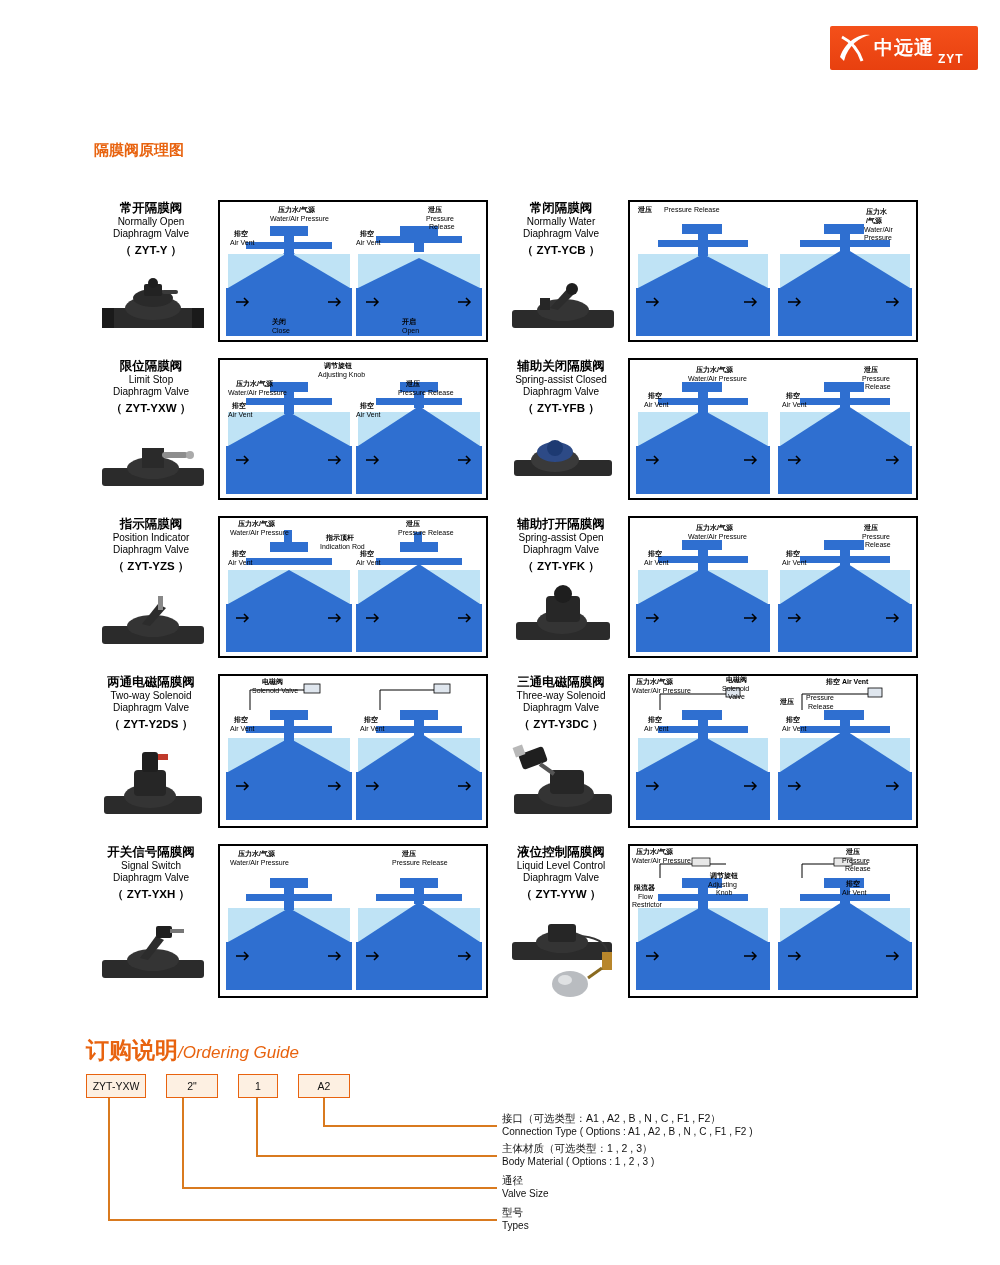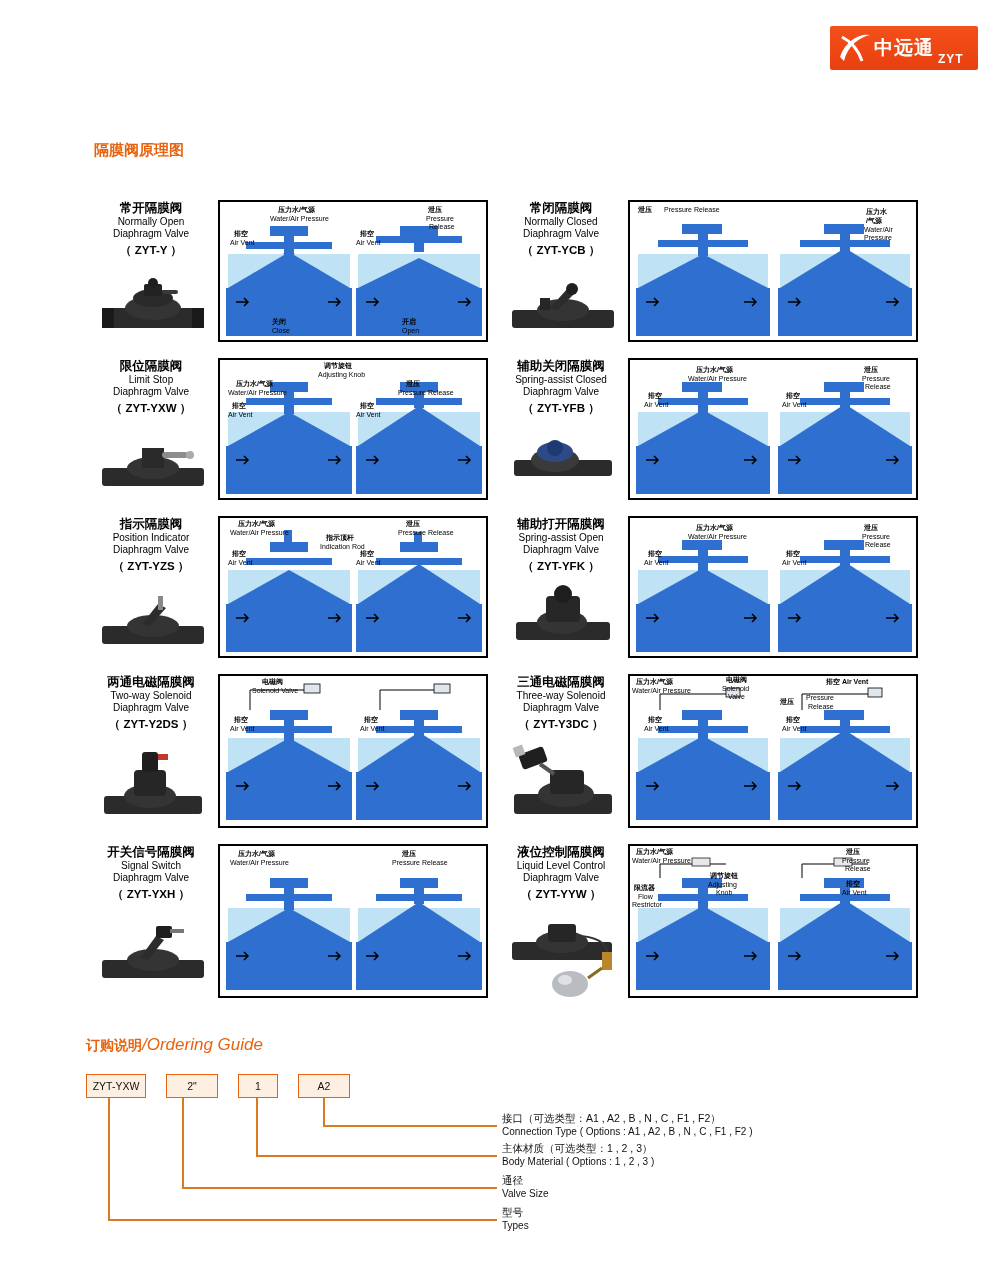--- a/index.html
+++ b/index.html
@@ -48,21 +48,21 @@
   .lbl-en { font-size:10px; color:#000; line-height:12px; }
   .lbl-code { font-size:11.5px; font-weight:bold; color:#000; line-height:16px; margin-top:2px; }
 
   .photo { position:absolute; left:12px; width:106px; }
   .photo svg { display:block; }
 
   .diagram { position:absolute; border:2px solid #000; background:#fff; overflow:hidden; }
 
   
   .order-title { position:absolute; left:86px; top:1035px; }
-  .order-title .t-cn { display:inline; font-size:14px; font-weight:bold; color:#e8630f; }
+  .order-title .t-cn { display:inline; font-size:23px; font-weight:bold; color:#e8630f; }
   .order-title .t-en { display:inline; font-size:17px; color:#e8630f; font-style:italic; }
 
   .order-area { position:absolute; left:86px; top:1068px; width:830px; height:180px; }
   .obox {
     position:absolute; height:24px; border:1px solid #e8630f; background:#fdf0e2;
     display:flex; align-items:center; justify-content:center;
     font-size:10.5px; color:#111;
   }
   .oline { position:absolute; background:#d97a1f; }
   .otext { position:absolute; font-size:10.5px; line-height:13px; color:#111; white-space:nowrap; }
@@ -155,21 +155,21 @@
         <div class="dtxt cn" style="left:52px; top:116px;">关闭</div>
         <div class="dtxt" style="left:52px; top:125px;">Close</div>
         <div class="dtxt cn" style="left:182px; top:116px;">开启</div>
         <div class="dtxt" style="left:182px; top:125px;">Open</div>
       </div>
     </div>
 
     <div class="cell right">
       <div class="labelbox">
         <div class="lbl-cn">常闭隔膜阀</div>
-        <div class="lbl-en">Normally Closed</div>
+        <div class="lbl-en">Normally Water</div>
         <div class="lbl-en">Diaphragm Valve</div>
         <div class="lbl-code">（ ZYT-YCB ）</div>
       </div>
       <div class="photo" style="top:74px">
         <svg width="106" height="62" viewBox="0 0 106 62">
           <rect x="2" y="36" width="102" height="18" rx="3" fill="#2b2b2b"></rect>
           <ellipse cx="53" cy="36" rx="26" ry="11" fill="#343434"></ellipse>
           <path d="M40 34 L58 14 L66 18 L48 36 Z" fill="#2c2c2c"></path>
           <circle cx="62" cy="15" r="6" fill="#1f1f1f"></circle>
           <rect x="30" y="24" width="10" height="12" fill="#262626"></rect>

